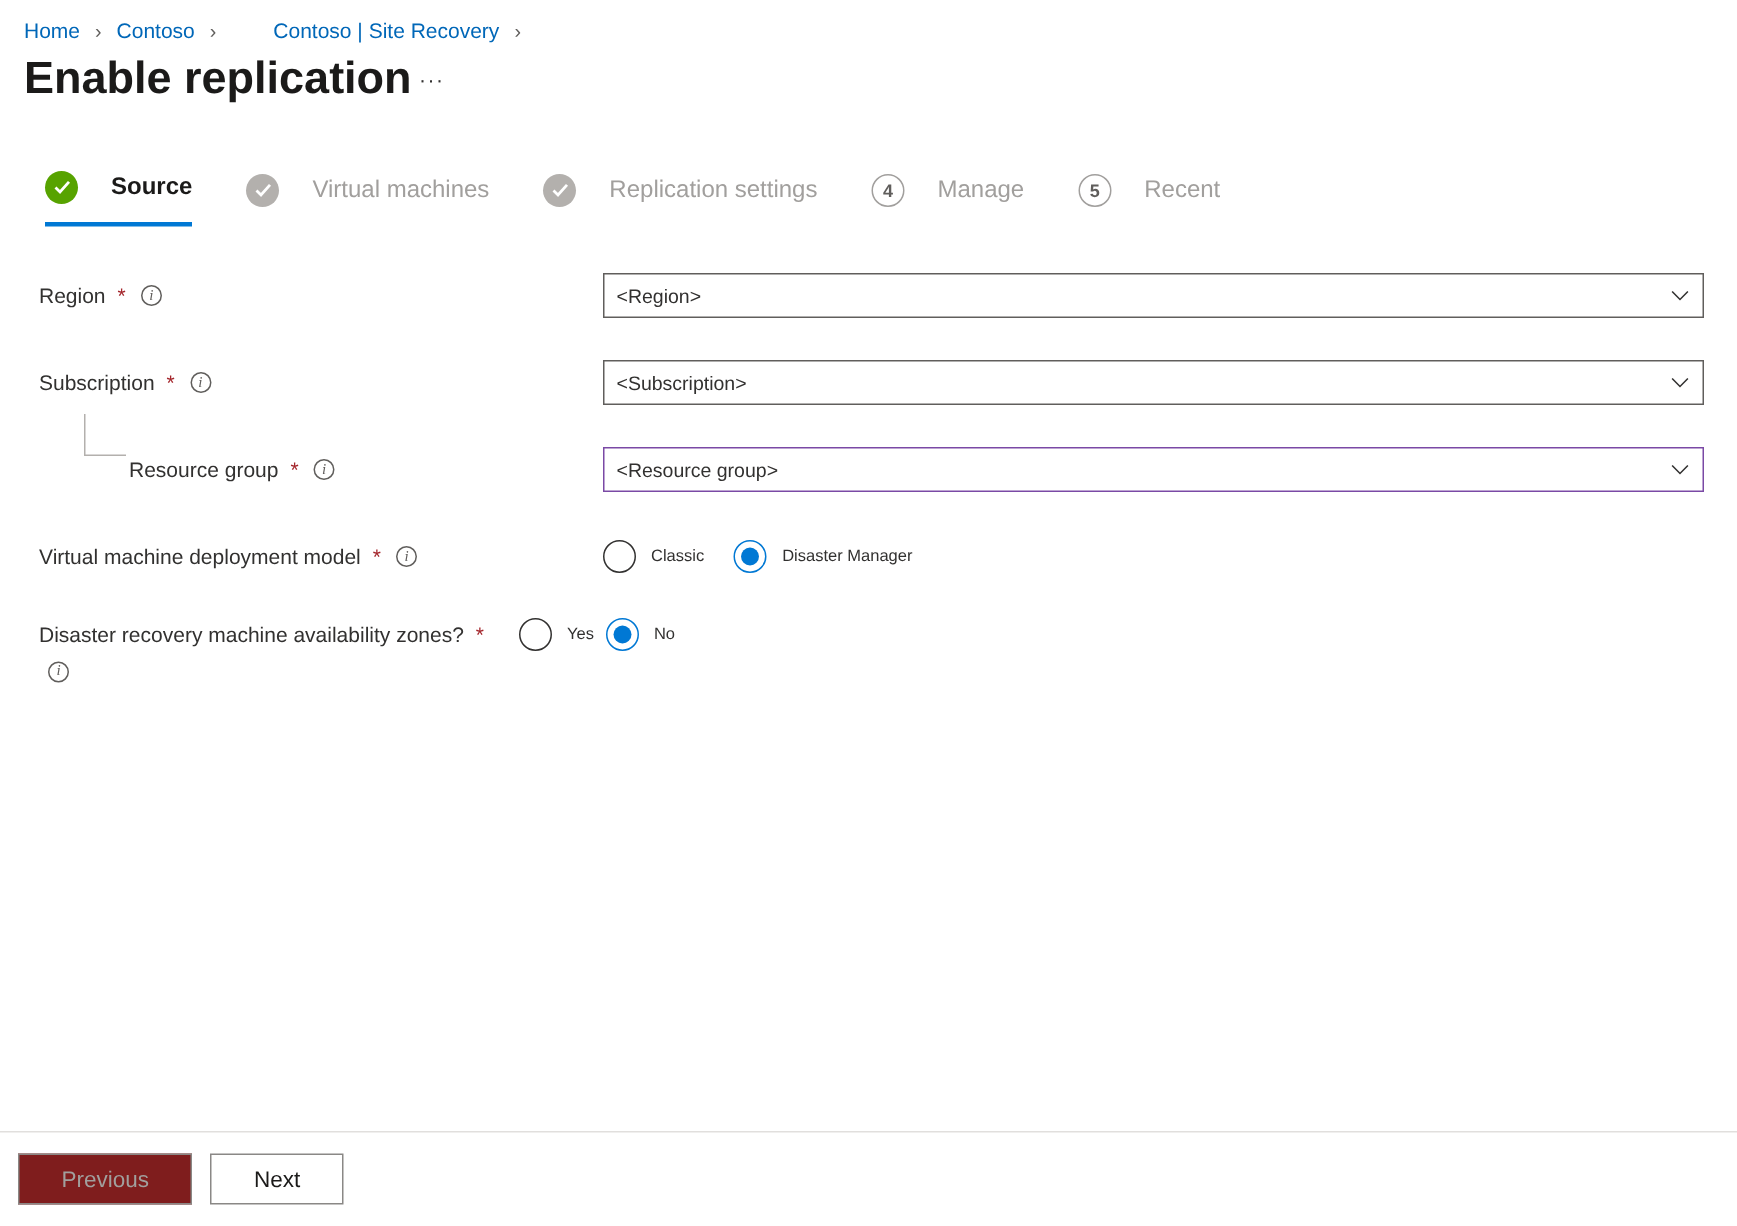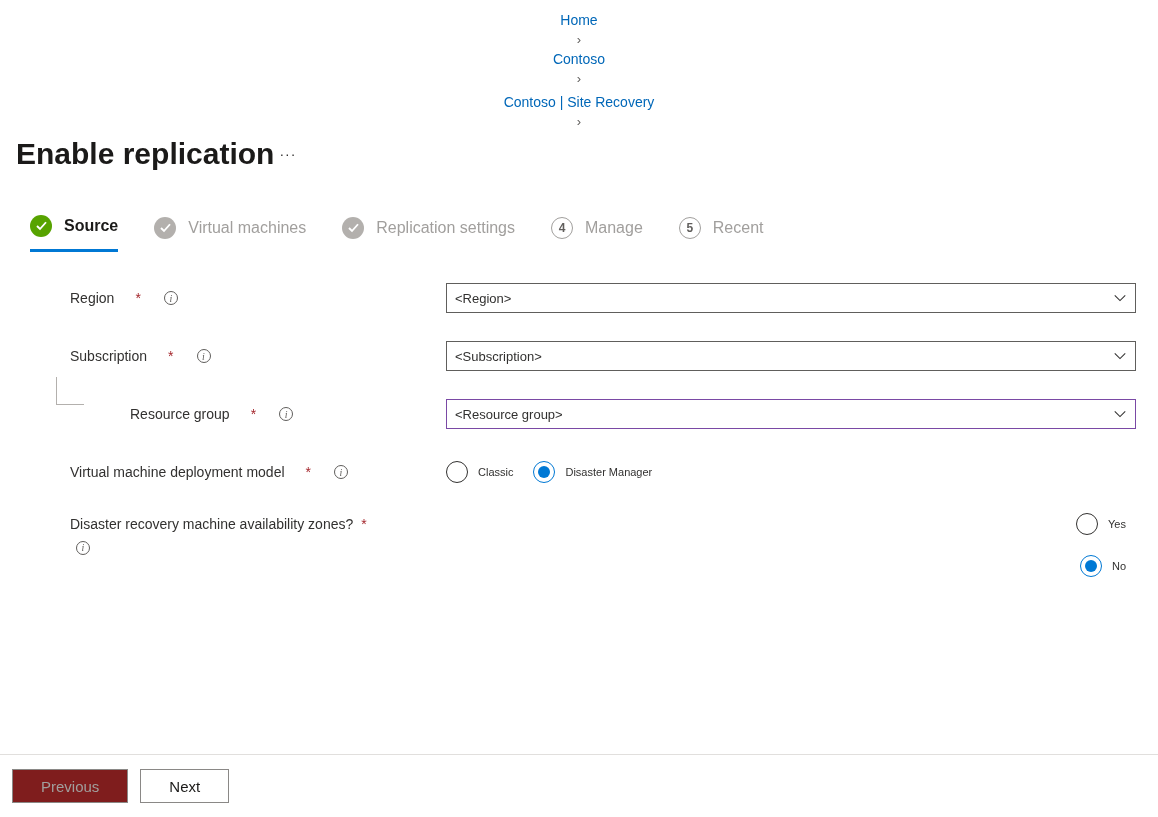--- a/index.html
+++ b/index.html
@@ -14,21 +14,20 @@
       background: #fff;
       width: 1158px;
       height: 817px;
       position: relative;
     }
     .breadcrumb {
       display: flex;
       align-items: center;
       padding: 12px 16px 0px 16px;
       gap: 4px;
-      flex-direction: column;
     }
     .breadcrumb-link {
       color: #0067b8;
       text-decoration: none;
       font-size: 14px;
       cursor: pointer;
     }
     .breadcrumb-sep {
       color: #605e5c;
       margin: 0 6px;
@@ -53,21 +52,21 @@
     }
     .tabs {
       display: flex;
       gap: 36px;
       padding: 20px 18px 0 30px;
       border-bottom: 1px solid transparent;
     }
     .tab {
       display: flex;
       align-items: center;
-      gap: 12px;
+      gap: 22px;
       padding-bottom: 12px;
       cursor: pointer;
       color: #a19f9d;
       font-size: 16px;
     }
     .tab.active {
       color: #1b1a19;
       font-weight: 600;
       border-bottom: 3px solid #0078d4;
     }
@@ -109,24 +108,23 @@
     }
     .sub-row-wrap {
       position: relative;
       margin-bottom: 24px;
     }
     .form-label-col {
       width: 376px;
       flex-shrink: 0;
       display: flex;
       align-items: center;
-      gap: 17px;
+      gap: 4px;
       font-size: 14px;
       color: #323130;
-      margin-left: 44px;
     }
     .form-label-col.indent {
       padding-left: 60px;
     }
     .connector {
       position: absolute;
       top: -20px;
       left: 30px;
       width: 28px;
       height: 28px;
@@ -175,23 +173,23 @@
     .chevron {
       width: 14px;
       height: 14px;
     }
     .radio-group {
       display: flex;
       gap: 20px;
       align-items: center;
     }
     .radio-group.stacked {
-      flex-direction: column;
-      align-items: flex-end;
-      gap: 20px;
+      flex-direction: row;
+      align-items: flex-start;
+      gap: 8px;
     }
     .radio-option {
       display: flex;
       align-items: center;
       gap: 10px;
       cursor: pointer;
       font-size: 11px;
       color: #323130;
     }
     .radio {

